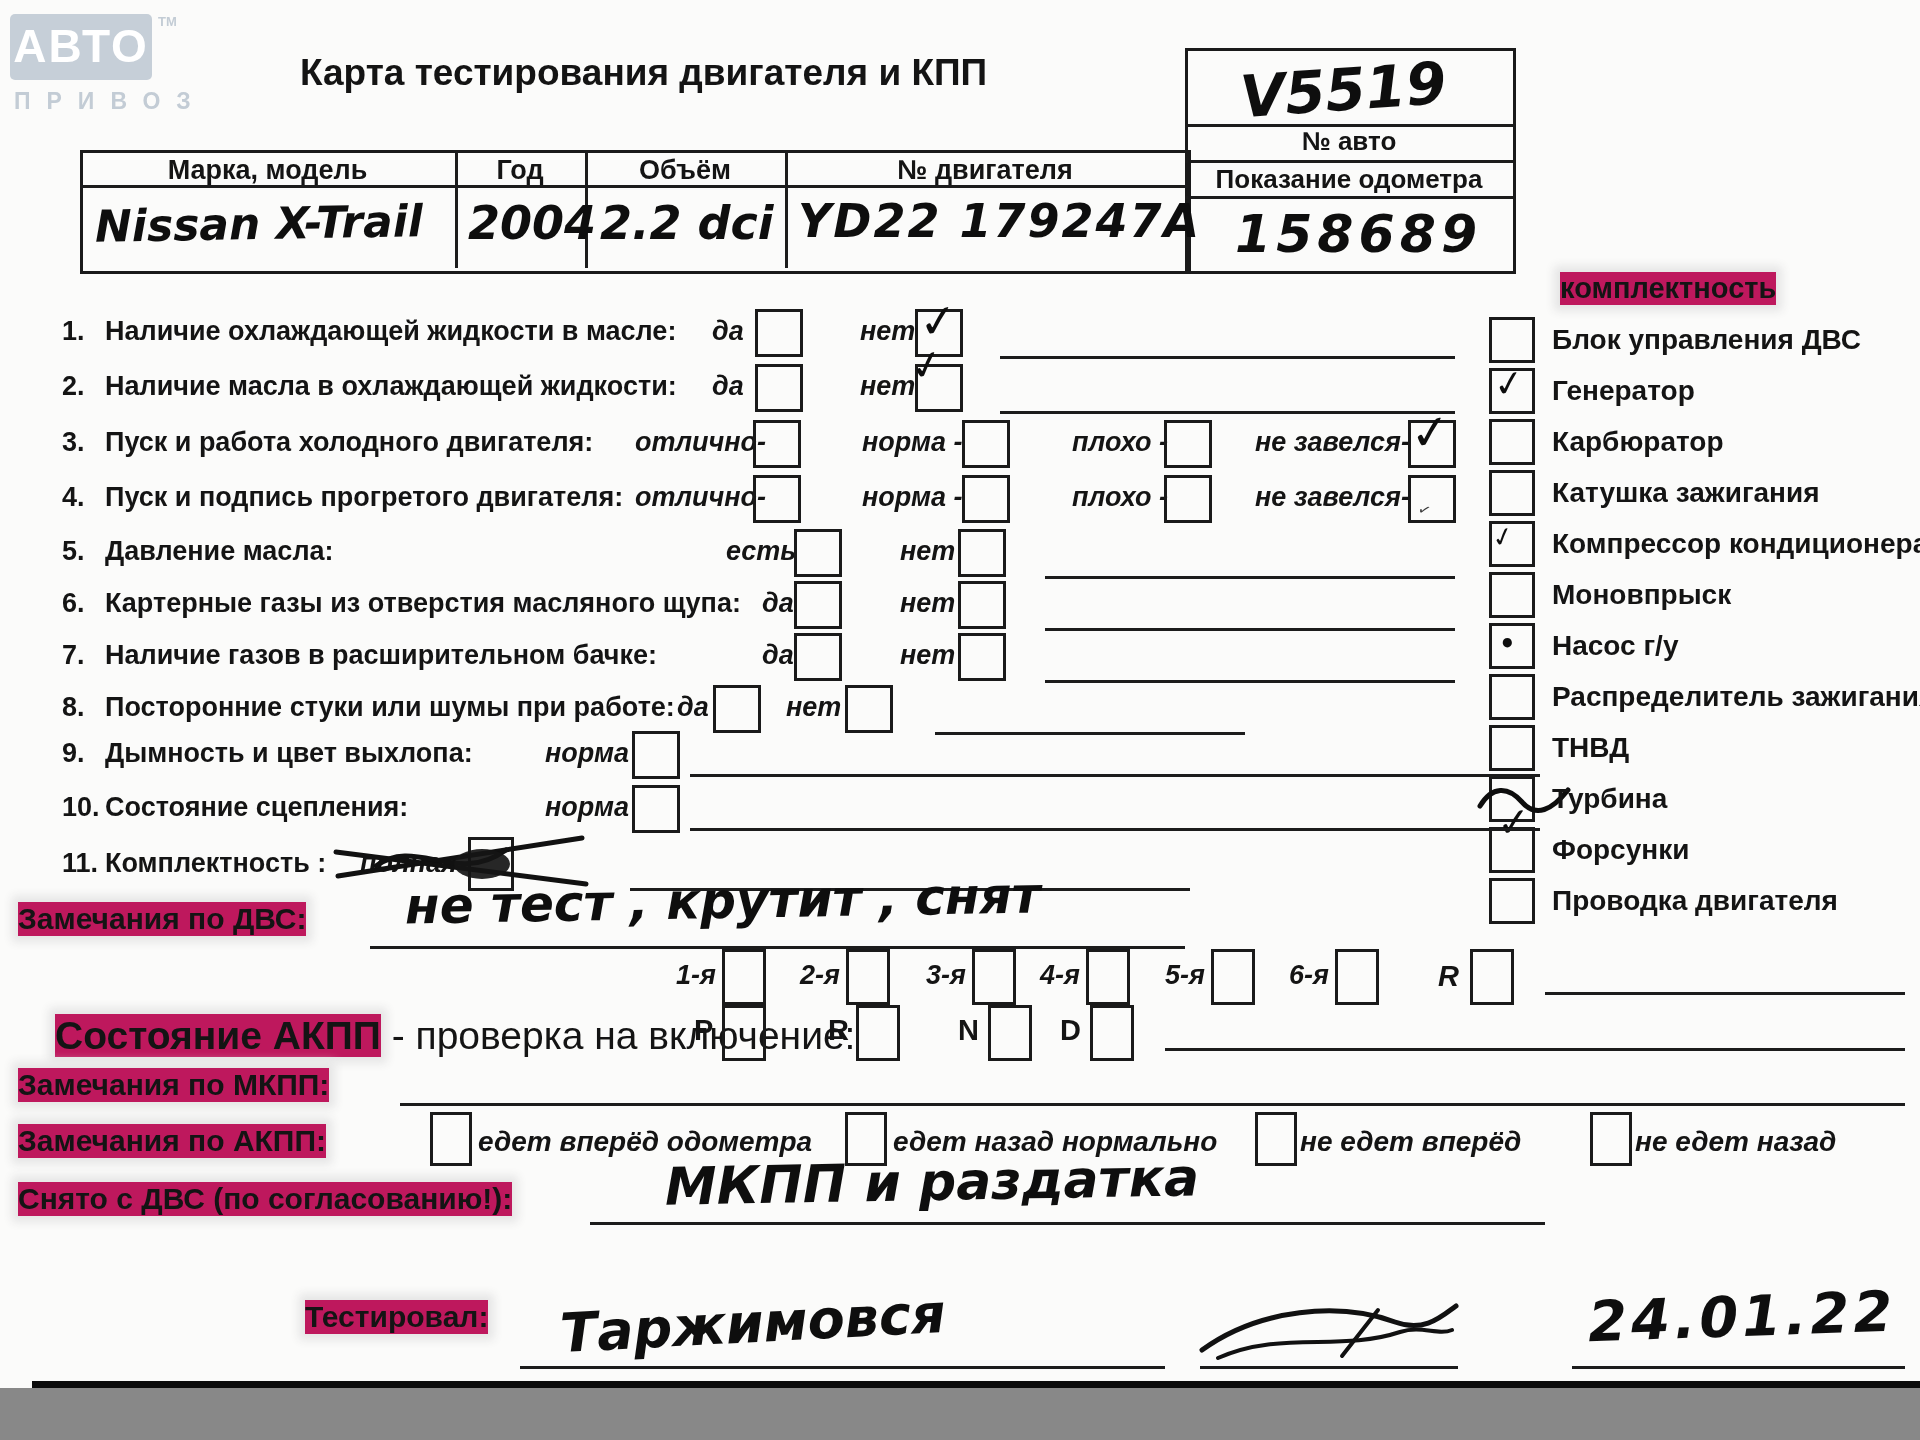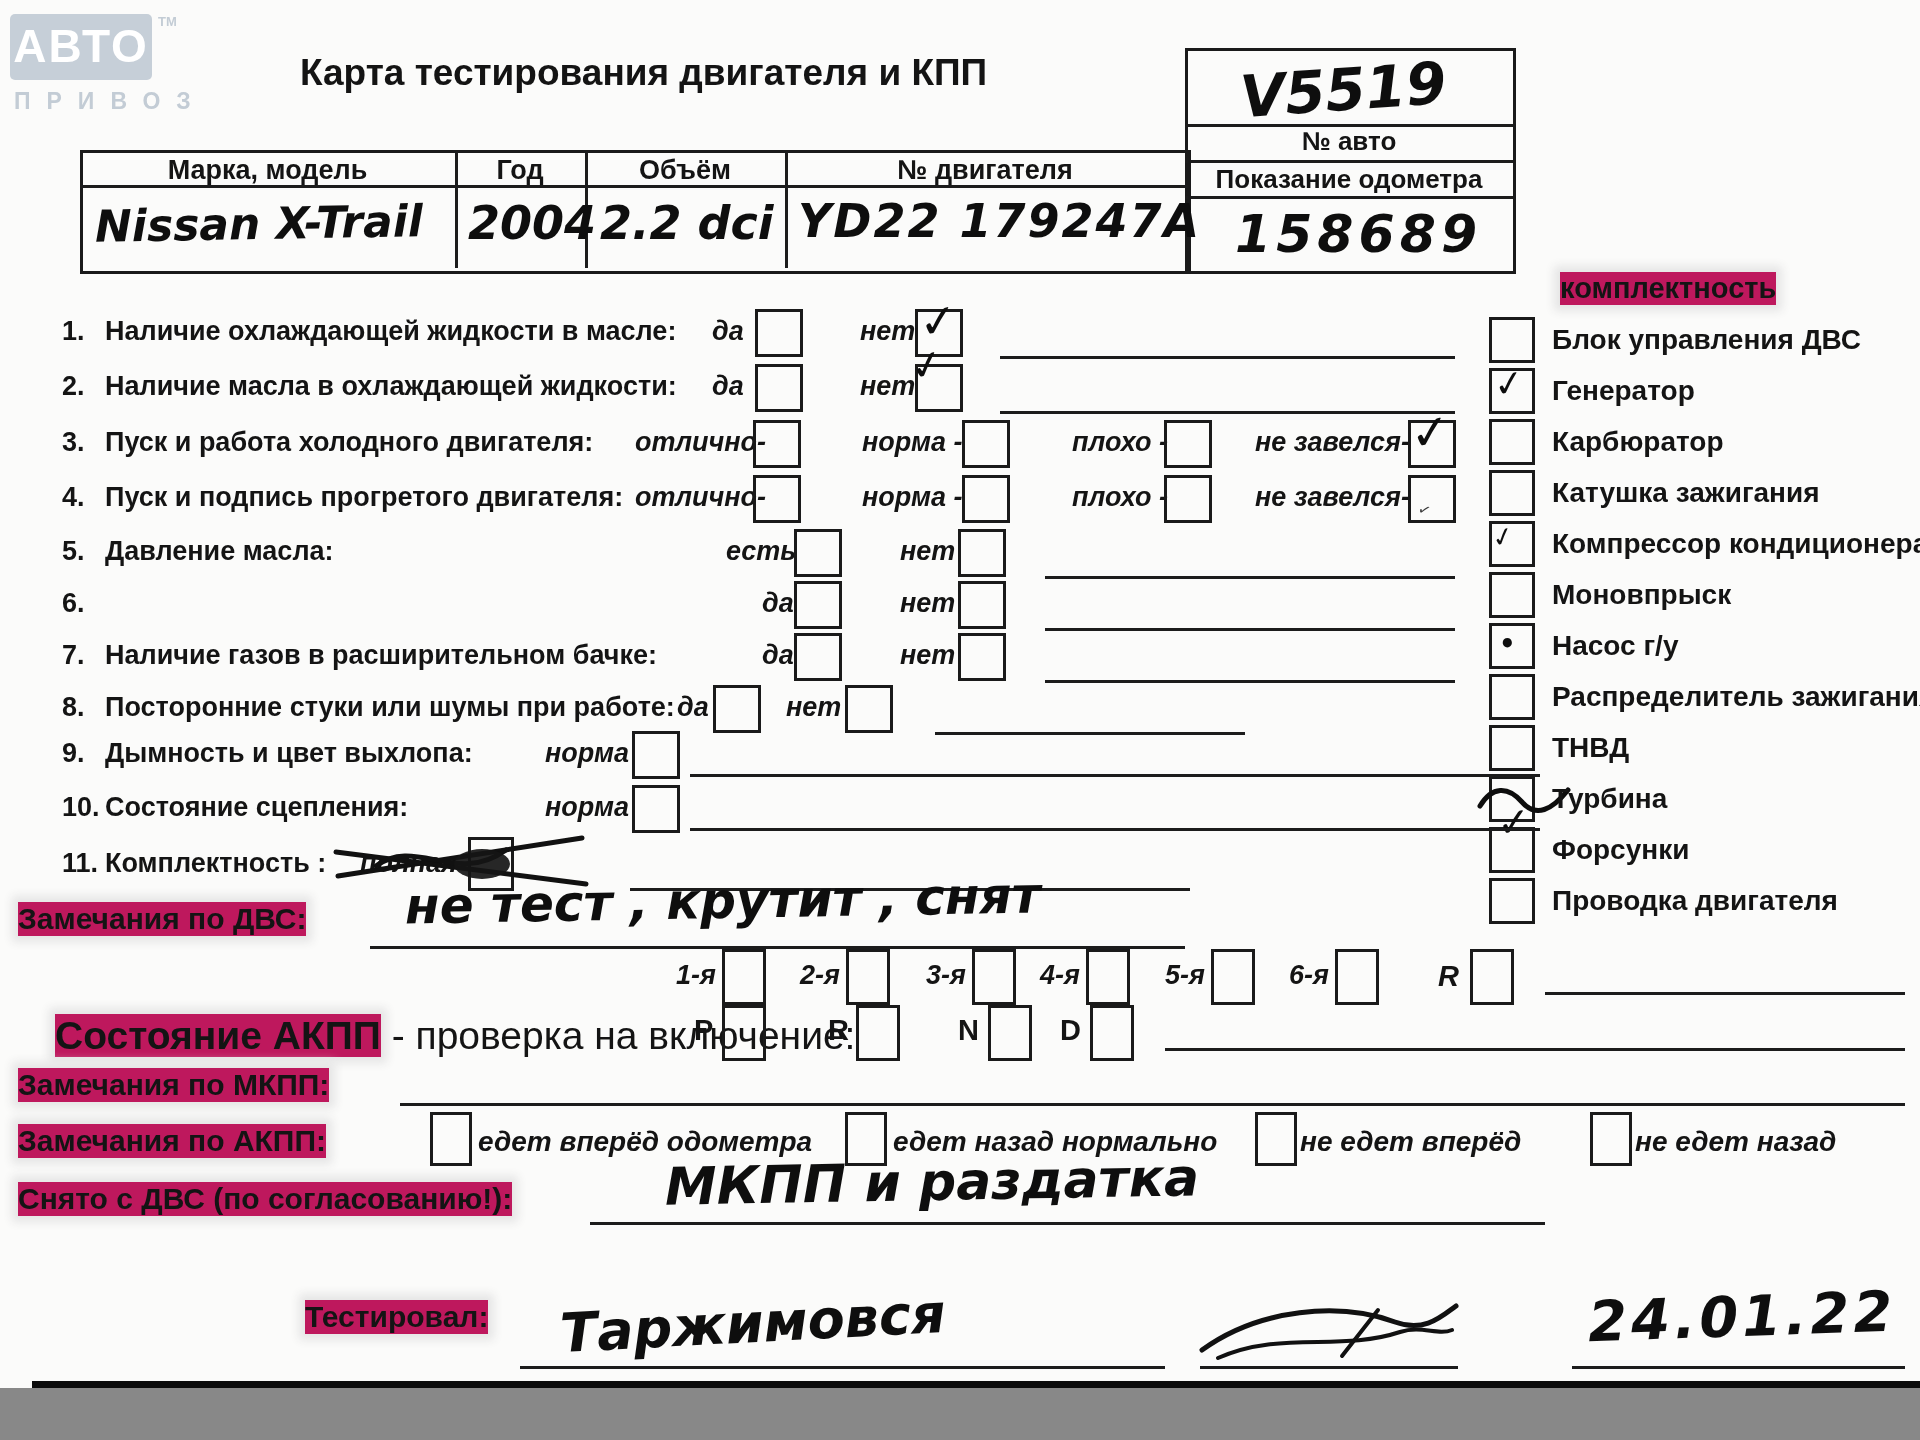--- a/index.html
+++ b/index.html
@@ -142,20 +142,21 @@
 
   <span class="a num" style="left:62px;top:536px;">5.</span>
   <span class="a rowlbl" style="left:105px;top:536px;">Давление масла:</span>
   <span class="a opt" style="left:726px;top:536px;">есть</span>
   <span class="cb" style="left:794px;top:529px;width:42px;height:42px;"></span>
   <span class="a opt" style="left:900px;top:536px;">нет</span>
   <span class="cb" style="left:958px;top:529px;width:42px;height:42px;"></span>
   <div class="line" style="left:1045px;top:576px;width:410px;"></div>
 
   <span class="a num" style="left:62px;top:588px;">6.</span>
+  <span class="a rowlbl" style="left:105px;top:588px;">Картерные газы из отверстия масляного щупа:</span>
   <span class="a opt" style="left:762px;top:588px;">да</span>
   <span class="cb" style="left:794px;top:581px;width:42px;height:42px;"></span>
   <span class="a opt" style="left:900px;top:588px;">нет</span>
   <span class="cb" style="left:958px;top:581px;width:42px;height:42px;"></span>
   <div class="line" style="left:1045px;top:628px;width:410px;"></div>
 
   <span class="a num" style="left:62px;top:640px;">7.</span>
   <span class="a rowlbl" style="left:105px;top:640px;">Наличие газов в расширительном бачке:</span>
   <span class="a opt" style="left:762px;top:640px;">да</span>
   <span class="cb" style="left:794px;top:633px;width:42px;height:42px;"></span>

